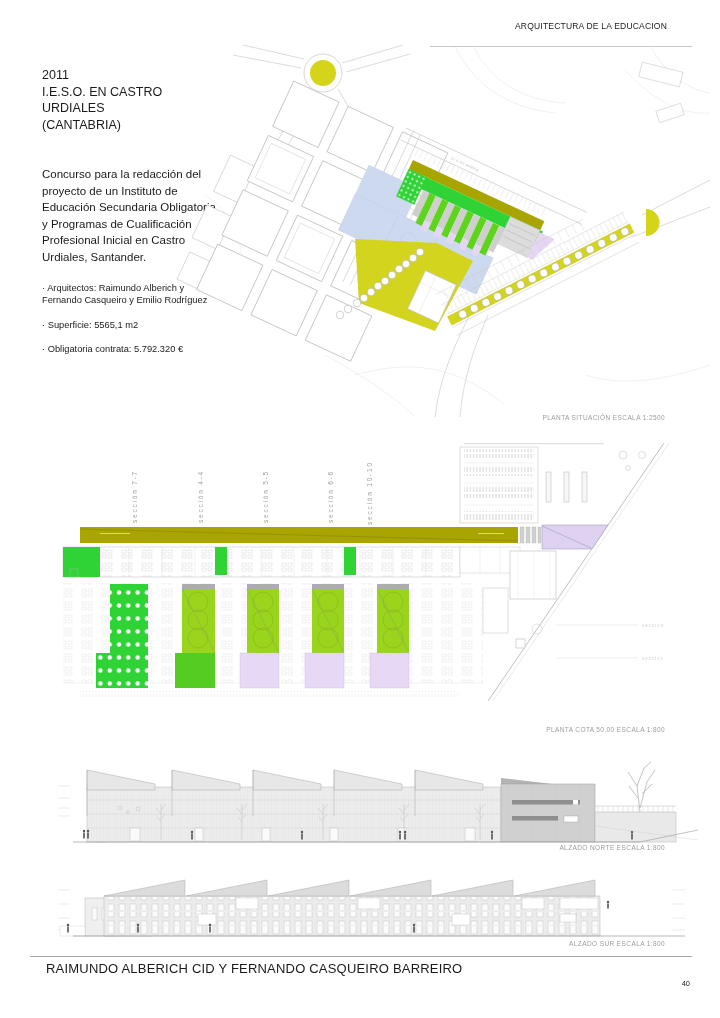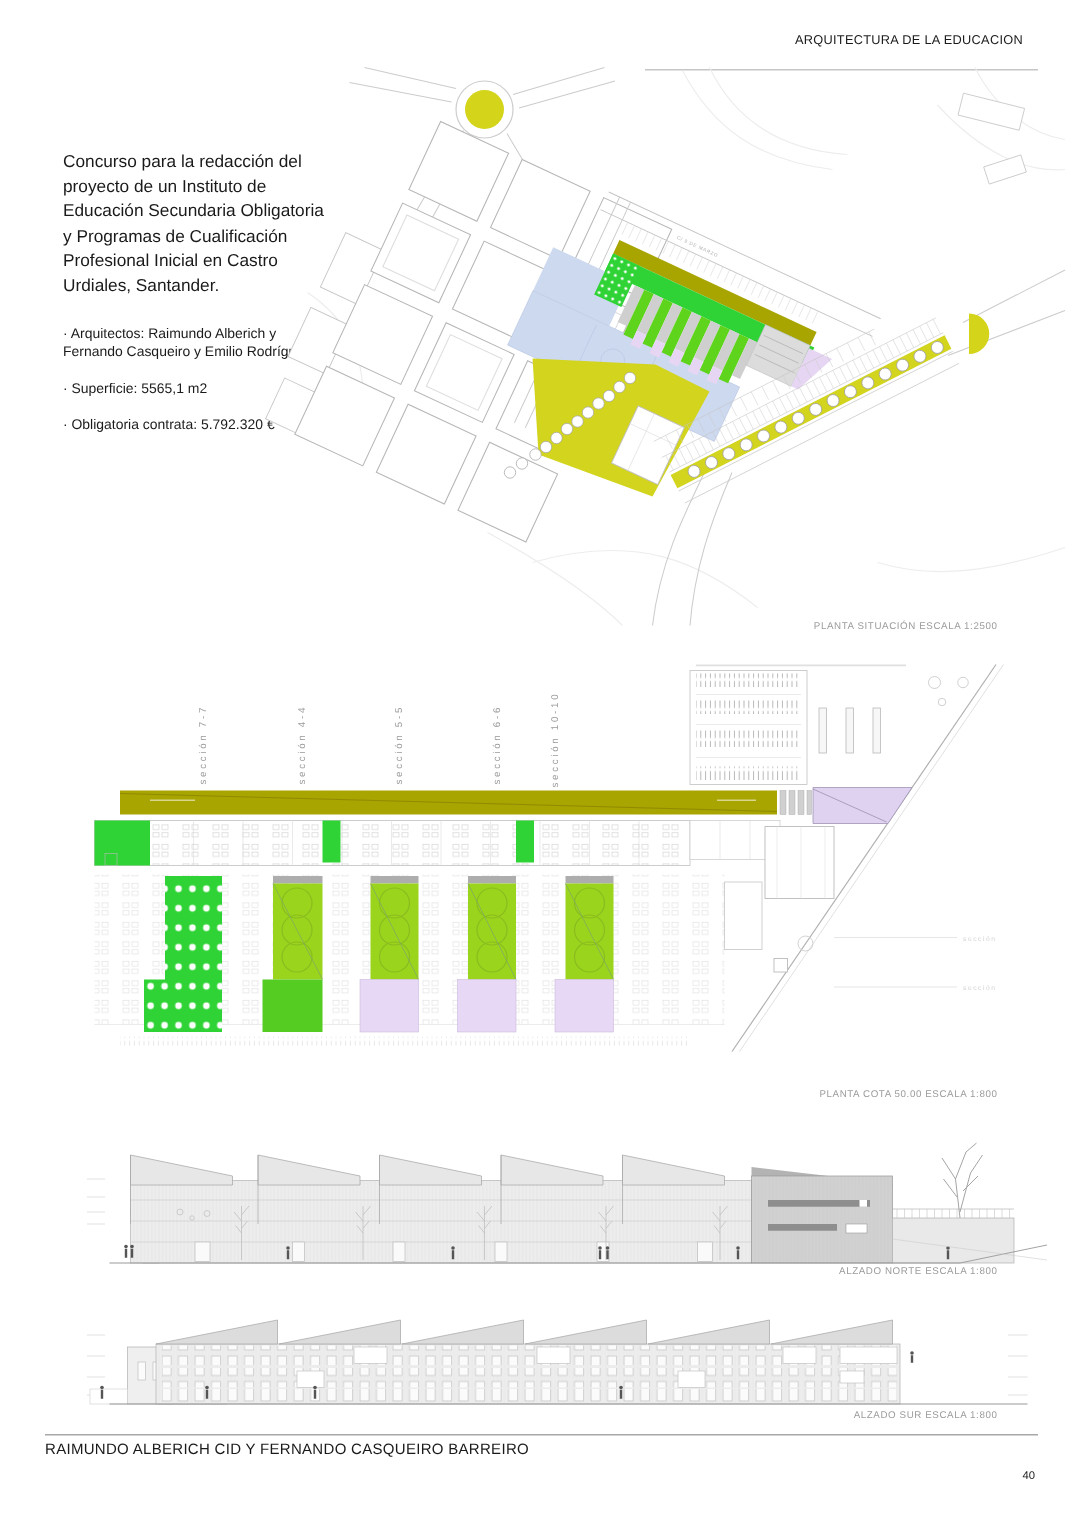--- a/index.html
+++ b/index.html
@@ -1,42 +1,48 @@
 <!DOCTYPE html>
 <html><head>
 <meta charset="utf-8">
 <style>
   html,body{margin:0;padding:0;background:#888;}
   .page{position:relative;width:720px;height:1018px;background:#ffffff;overflow:hidden;
         font-family:"Liberation Sans",sans-serif;color:#1a1a1a;}
   .abs{position:absolute;}
-  .hdr{top:21px;right:38px;font-size:8.5px;letter-spacing:.2px;white-space:nowrap;}
+  .hdr{top:21px;right:53px;font-size:8.5px;letter-spacing:.2px;white-space:nowrap;}
   .hdr-line{top:46px;left:430px;width:262px;height:1px;background:#c6c6c6;}
   .left-col{left:42px;top:67px;width:178px;}
   .title-block{font-size:12.5px;line-height:16.5px;}
   .desc{margin:33px 0 0 0;font-size:11.5px;line-height:16.5px;}
   .details{margin-top:17px;font-size:9.3px;line-height:12.3px;}
   .details p{margin:0 0 12px 0;}
   .cap{position:absolute;right:55px;color:#9c9c9c;font-size:6.5px;letter-spacing:.4px;
        white-space:nowrap;text-align:right;}
   .foot-line{top:956px;left:30px;width:662px;height:1px;background:#a8a8a8;}
-  .foot-auth{top:961px;left:30px;font-size:10px;letter-spacing:.2px;white-space:nowrap;}
+  .foot-auth{top:961px;left:46px;font-size:13px;letter-spacing:.2px;white-space:nowrap;}
   .foot-num{top:961px;right:30px;font-size:7.5px;margin-top:18px;}
   svg{position:absolute;overflow:visible;}
   svg text{font-family:"Liberation Sans",sans-serif;}
 </style>
 </head>
 <body>
 
 <div class="page">
 
   <div class="abs hdr">ARQUITECTURA DE LA EDUCACION</div>
   <div class="abs hdr-line"></div>
 
   <div class="abs left-col">
+    <div class="title-block">
+      <div>2011</div>
+      <div>I.E.S.O. EN CASTRO</div>
+      <div>URDIALES</div>
+      <div>(CANTABRIA)</div>
+    </div>
     <p class="desc">Concurso para la redacción del proyecto de un Instituto de Educación Secundaria Obligatoria y Programas de Cualificación Profesional Inicial en Castro Urdiales, Santander.</p>
     <div class="details">
       <p>· Arquitectos: Raimundo Alberich y Fernando Casqueiro y Emilio Rodríguez</p>
       <p>· Superficie: 5565,1 m2</p>
       <p>· Obligatoria contrata: 5.792.320 €</p>
     </div>
   </div>
 
   <svg style="left:205px;top:45px" width="505" height="372" viewBox="0 0 505 372">
     <defs>

